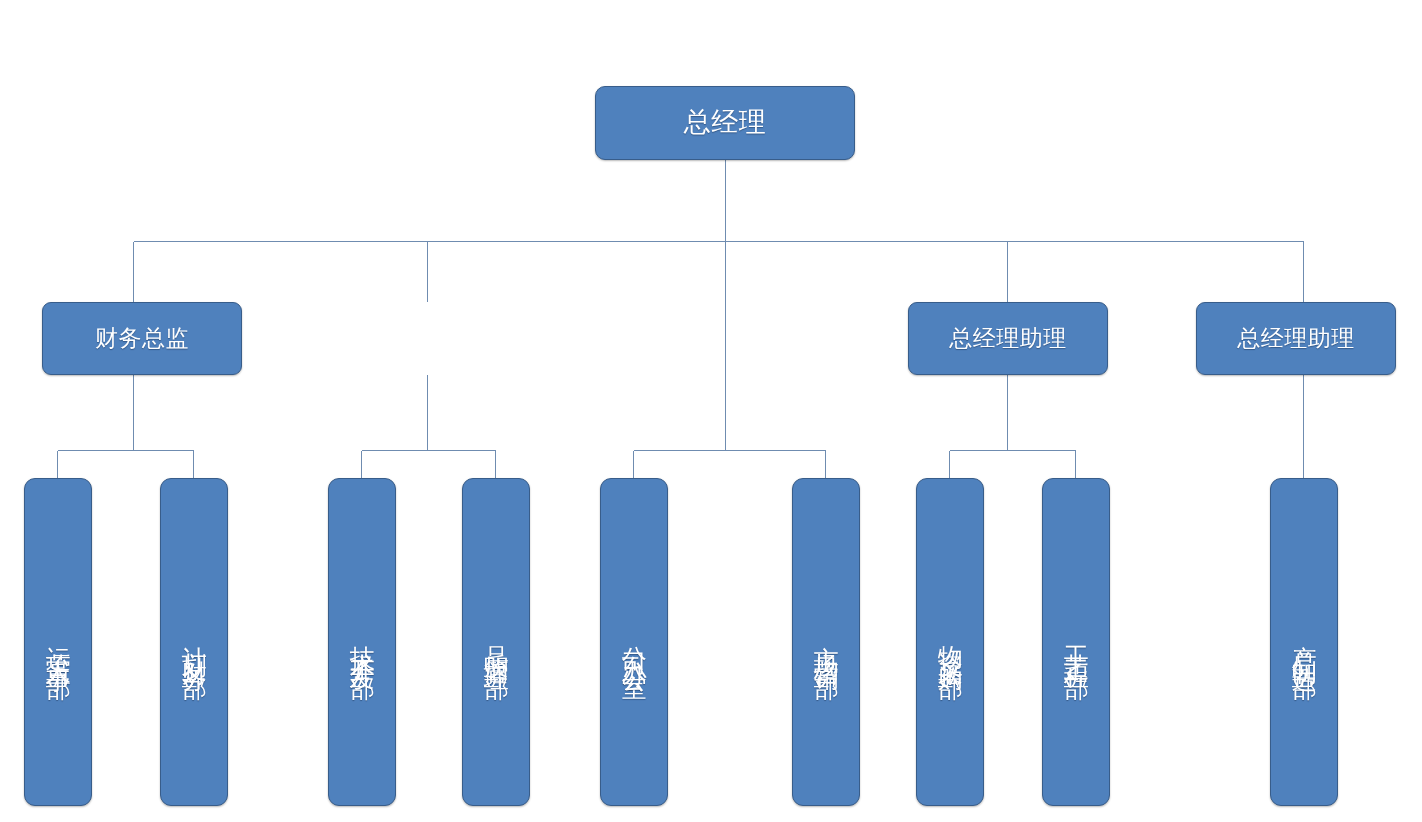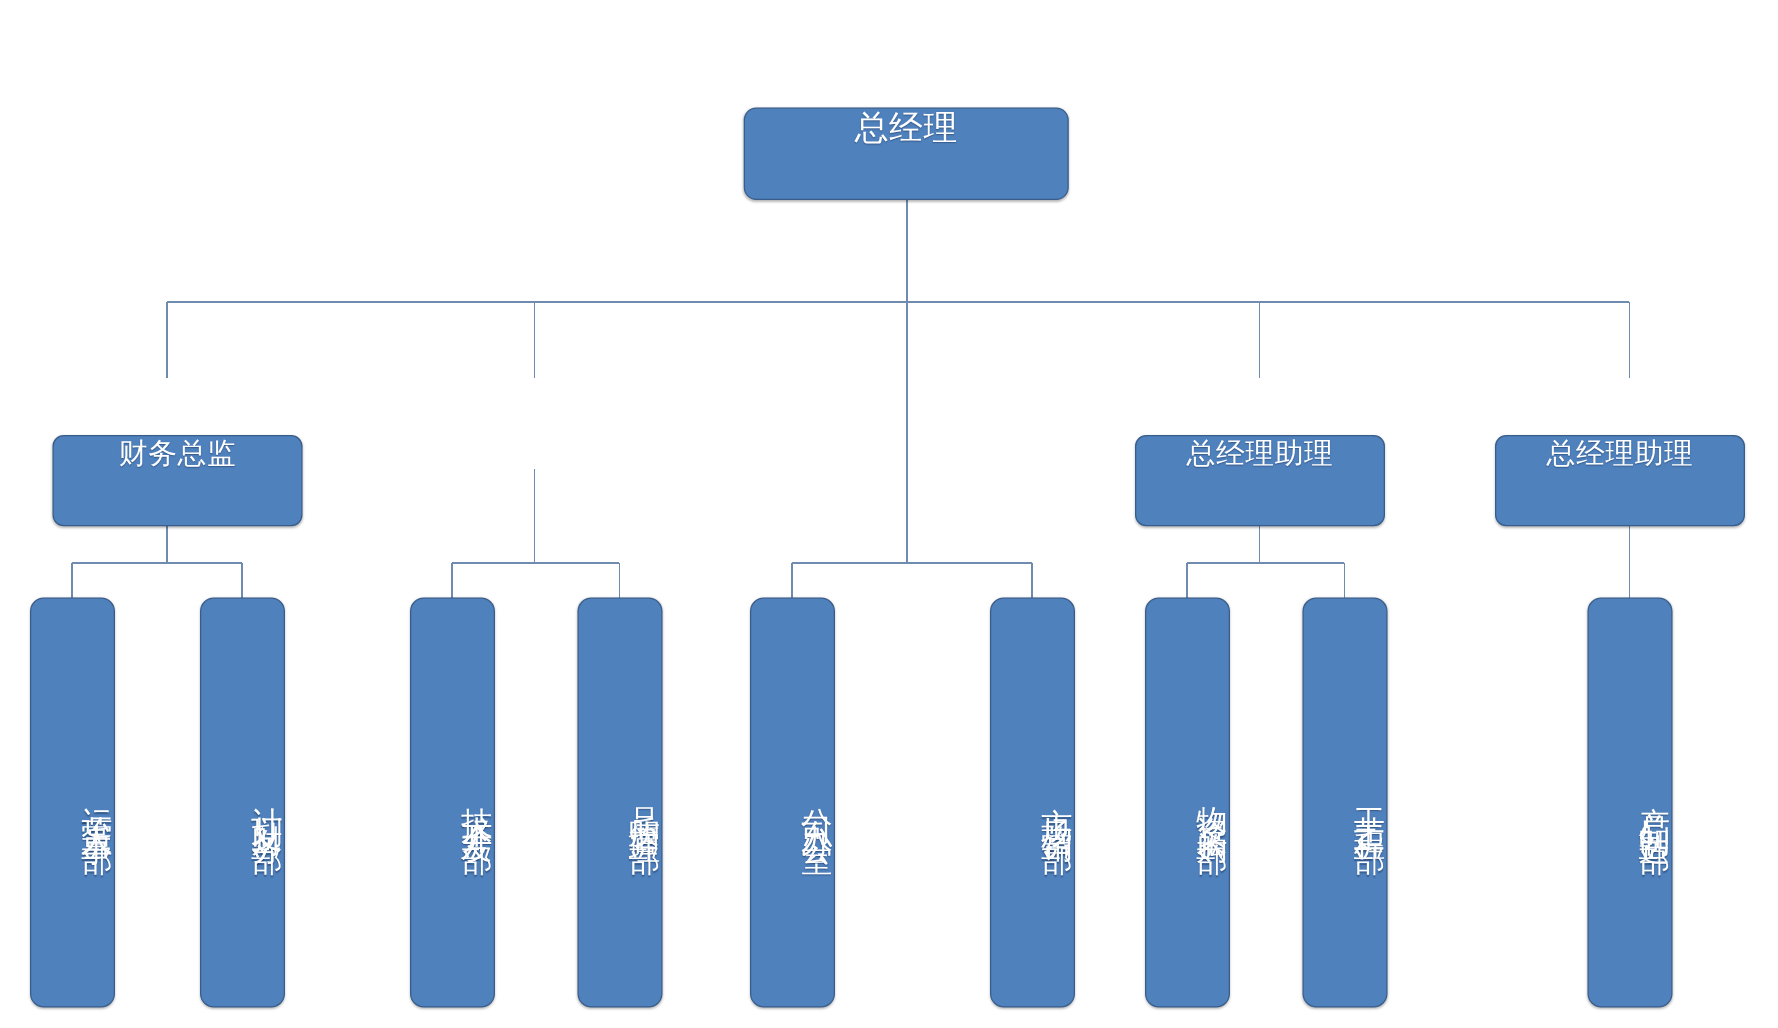--- a/index.html
+++ b/index.html
@@ -27,36 +27,35 @@
     pointer-events: none;
   }
   .node {
     position: absolute;
     box-sizing: border-box;
     background: #4f81bd;
     border: 1px solid #385d8a;
     border-radius: 9px;
     color: #ffffff;
     display: flex;
-    align-items: flex-start;
+    align-items: center;
     justify-content: center;
     text-align: center;
     box-shadow: 0 1px 2px rgba(0,0,0,0.28);
     text-shadow: 0 1px 1px rgba(20,40,70,0.45);
     line-height: 1.18;
     letter-spacing: 0.5px;
   }
   .node.level-1 {
     font-size: 27px;
     border-radius: 10px;
   }
   .node.level-2 {
     font-size: 23px;
     border-radius: 9px;
-    margin-top: 46px;
   }
   .node.level-3 {
     font-size: 25px;
     border-radius: 11px;
     writing-mode: vertical-rl;
     text-orientation: upright;
     letter-spacing: 7px;
     padding-top: 2px;
     white-space: nowrap;
   }

